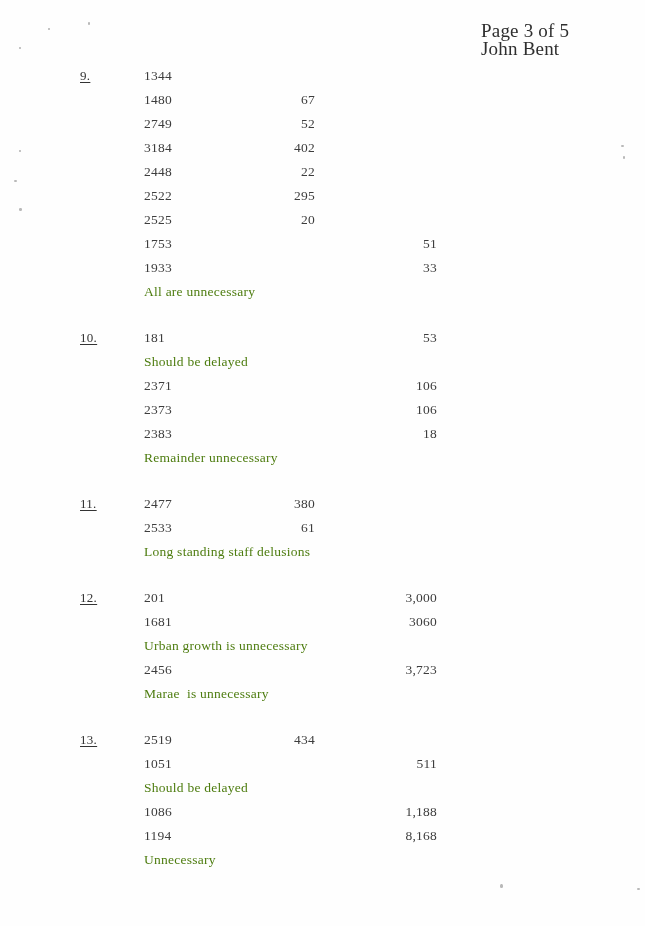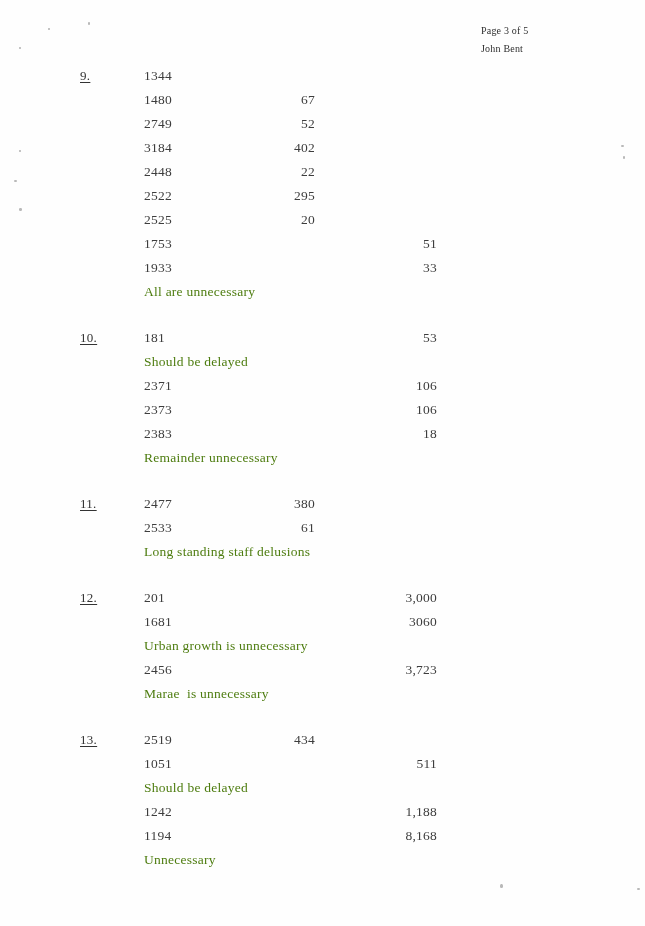--- a/index.html
+++ b/index.html
@@ -21,21 +21,21 @@
     position: absolute;
     inset: 0;
     background: #fefefe;
   }
 
   
   .header {
     position: absolute;
     left: 481px;
     top: 22px;
-    font-size: 10px;
+    font-size: 19px;
     line-height: 18px;
     color: #2f2f2f;
     white-space: nowrap;
   }
   .header div { letter-spacing: .2px; }
 
   
   .content {
     position: absolute;
     left: 0;
@@ -226,21 +226,21 @@
           <span class="c2">434</span>
         </div>
         <div class="row">
           <span class="c1">1051</span>
           <span class="c3">511</span>
         </div>
         <div class="row">
           <span class="c1 text">Should be delayed</span>
         </div>
         <div class="row">
-          <span class="c1">1242</span>
+          <span class="c1">1086</span>
           <span class="c3">1,188</span>
         </div>
         <div class="row">
           <span class="c1">1194</span>
           <span class="c3">8,168</span>
         </div>
         <div class="row">
           <span class="c1 text">Unnecessary</span>
         </div>
       </div>

